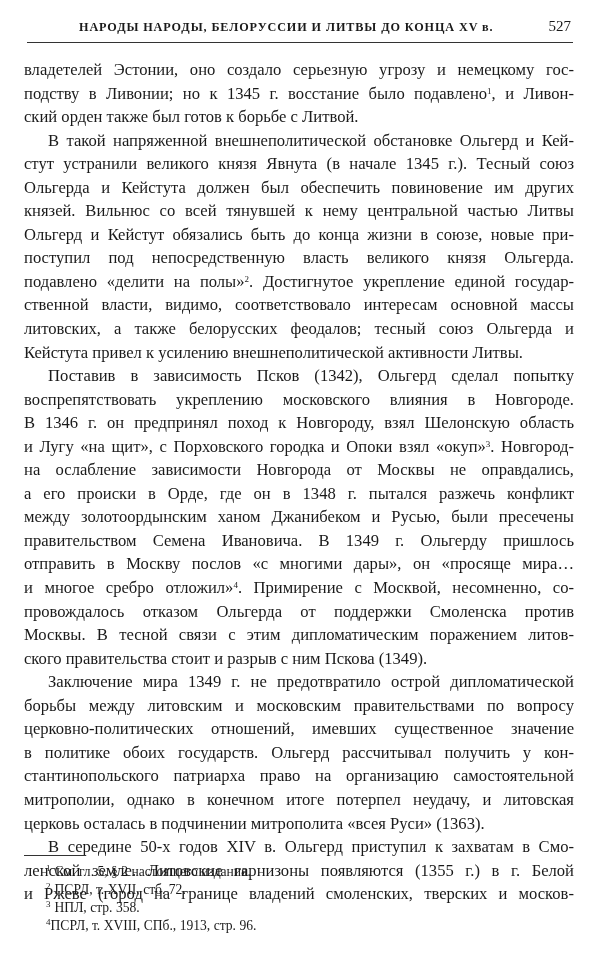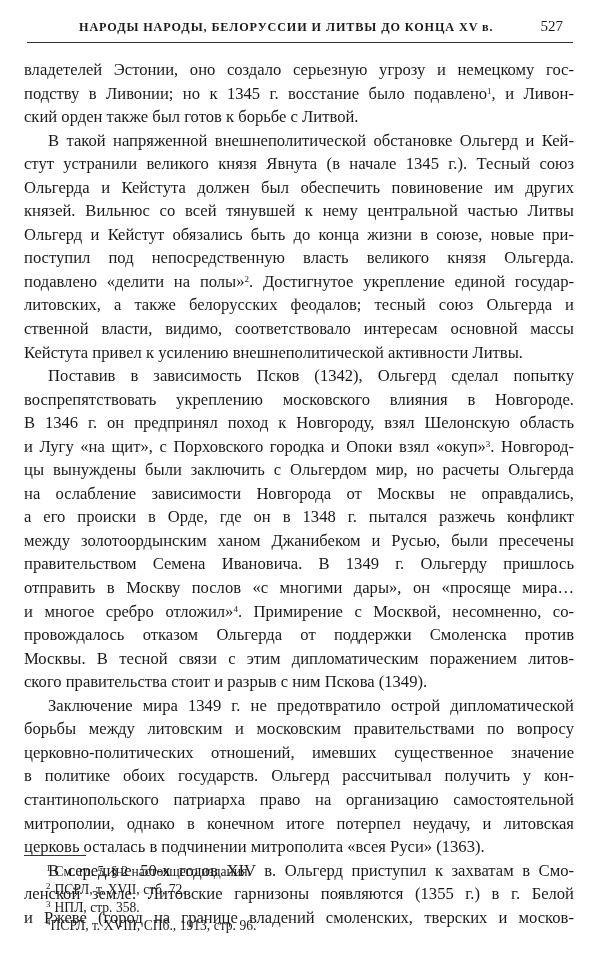--- a/index.html
+++ b/index.html
@@ -2,21 +2,21 @@
 <html><head>
 <meta charset="utf-8">
 <style>
   html, body { margin: 0; padding: 0; background: #ffffff; }
   body { width: 600px; height: 959px; position: relative; overflow: hidden;
          font-family: "DejaVu Serif", "Liberation Serif", serif; color: #1a1a1a; }
   .header { position: absolute; top: 16px; left: 27px; width: 546px; height: 26px;
             border-bottom: 1.5px solid #333; }
   .header-title { position: absolute; left: 52px; top: 4px; font-size: 12.2px;
                   letter-spacing: 0.9px; font-weight: bold; font-family: "Liberation Serif", serif; }
-  .header-page { position: absolute; right: 10px; top: 2px; font-size: 15px;
+  .header-page { position: absolute; right: 2px; top: 2px; font-size: 15px;
                  font-family: "Liberation Serif", serif; }
   .body-text { position: absolute; top: 58px; left: 24px; width: 550px; }
   .line { height: 23.55px; line-height: 23.55px; font-size: 16.6px;
           font-family: "Liberation Serif", serif; white-space: nowrap;
           text-align: justify; text-align-last: justify; overflow: hidden; }
   .line.last { text-align-last: left; }
   .line.indent { padding-left: 24px; }
   .fn-rule { position: absolute; left: 24px; top: 855px; width: 62px; border-top: 1px solid #333; }
   .footnotes { position: absolute; top: 863px; left: 46px; }
   .fn { height: 18px; line-height: 18px; font-size: 13.6px; font-family: "Liberation Serif", serif;
@@ -35,28 +35,27 @@
     <div class="line"><span>владетелей Эстонии, оно создало серьезную угрозу и немецкому гос-</span></div>
     <div class="line"><span>подству в Ливонии; но к 1345 г. восстание было подавлено</span><sup>1</sup><span>, и Ливон-</span></div>
     <div class="line last"><span>ский орден также был готов к борьбе с Литвой.</span></div>
     <div class="line indent"><span>В такой напряженной внешнеполитической обстановке Ольгерд и Кей-</span></div>
     <div class="line"><span>стут устранили великого князя Явнута (в начале 1345 г.). Тесный союз</span></div>
     <div class="line"><span>Ольгерда и Кейстута должен был обеспечить повиновение им других</span></div>
     <div class="line"><span>князей. Вильнюс со всей тянувшей к нему центральной частью Литвы</span></div>
     <div class="line"><span>Ольгерд и Кейстут обязались быть до конца жизни в союзе, новые при-</span></div>
     <div class="line"><span>поступил под непосредственную власть великого князя Ольгерда.</span></div>
     <div class="line"><span>подавлено «делити на полы»</span><sup>2</sup><span>. Достигнутое укрепление единой государ-</span></div>
+    <div class="line"><span>ственной власти, видимо, соответствовало интересам основной массы</span></div>
     <div class="line"><span>литовских, а также белорусских феодалов; тесный союз Ольгерда и</span></div>
-    <div class="line"><span>ственной власти, видимо, соответствовало интересам основной массы</span></div>
     <div class="line last"><span>Кейстута привел к усилению внешнеполитической активности Литвы.</span></div>
     <div class="line indent"><span>Поставив в зависимость Псков (1342), Ольгерд сделал попытку</span></div>
     <div class="line"><span>воспрепятствовать укреплению московского влияния в Новгороде.</span></div>
     <div class="line"><span>В 1346 г. он предпринял поход к Новгороду, взял Шелонскую область</span></div>
     <div class="line"><span>и Лугу «на щит», с Порховского городка и Опоки взял «окуп»</span><sup>3</sup><span>. Новгород-</span></div>
-    <div class="line"><span>цы вынуждены были заключить с Ольгердом мир, но расчеты Ольгерда</span></div>
     <div class="line"><span>на ослабление зависимости Новгорода от Москвы не оправдались,</span></div>
     <div class="line"><span>а его происки в Орде, где он в 1348 г. пытался разжечь конфликт</span></div>
     <div class="line"><span>между золотоордынским ханом Джанибеком и Русью, были пресечены</span></div>
     <div class="line"><span>правительством Семена Ивановича. В 1349 г. Ольгерду пришлось</span></div>
     <div class="line"><span>отправить в Москву послов «с многими дары», он «просяще мира…</span></div>
     <div class="line"><span>и многое сребро отложил»</span><sup>4</sup><span>. Примирение с Москвой, несомненно, со-</span></div>
     <div class="line"><span>провождалось отказом Ольгерда от поддержки Смоленска против</span></div>
     <div class="line"><span>Москвы. В тесной связи с этим дипломатическим поражением литов-</span></div>
     <div class="line last"><span>ского правительства стоит и разрыв с ним Пскова (1349).</span></div>
     <div class="line indent"><span>Заключение мира 1349 г. не предотвратило острой дипломатической</span></div>

